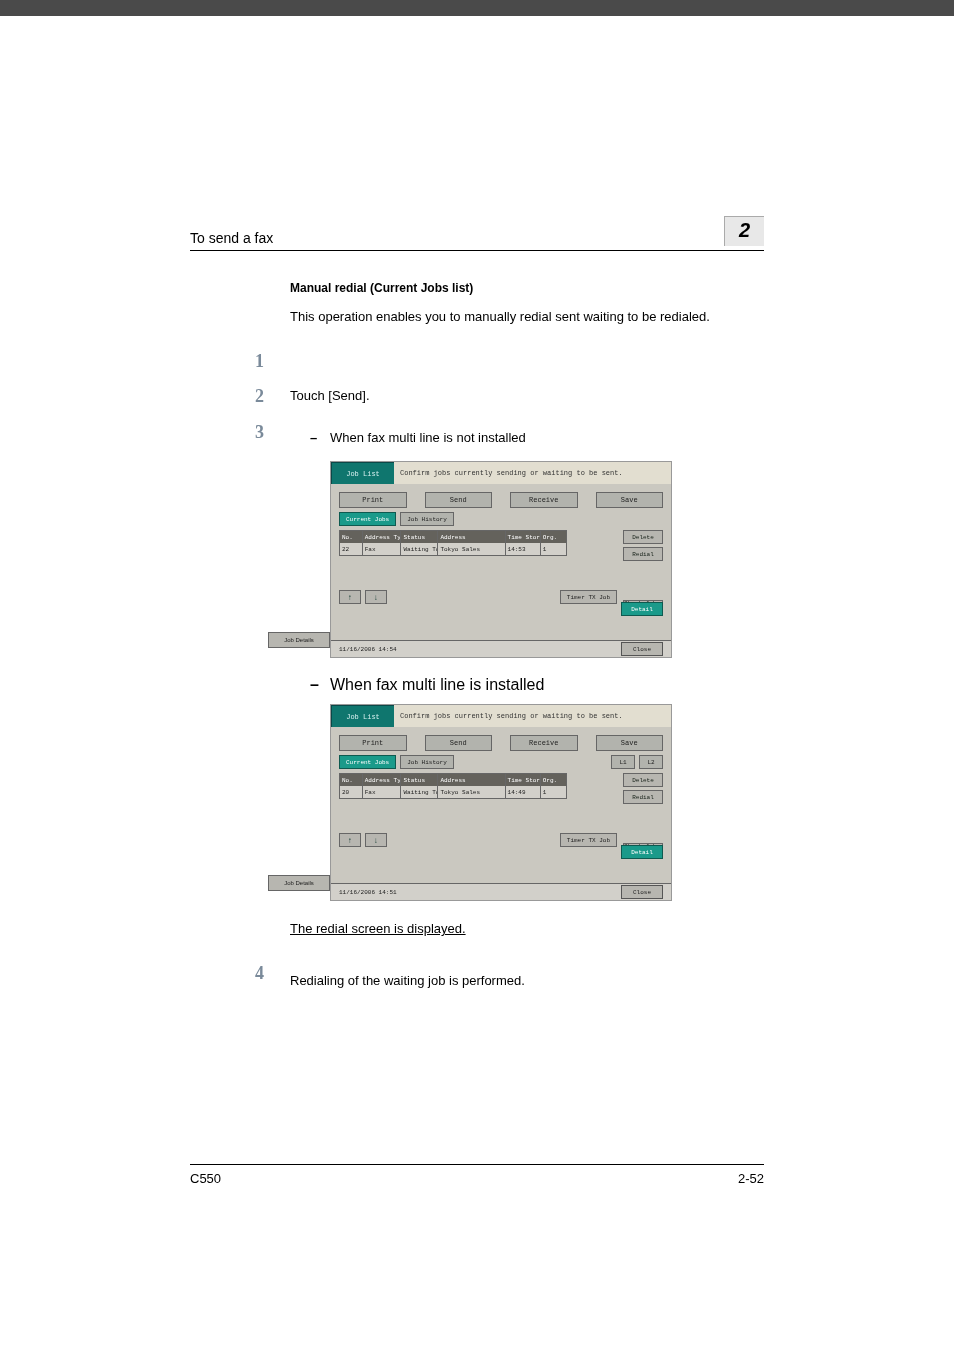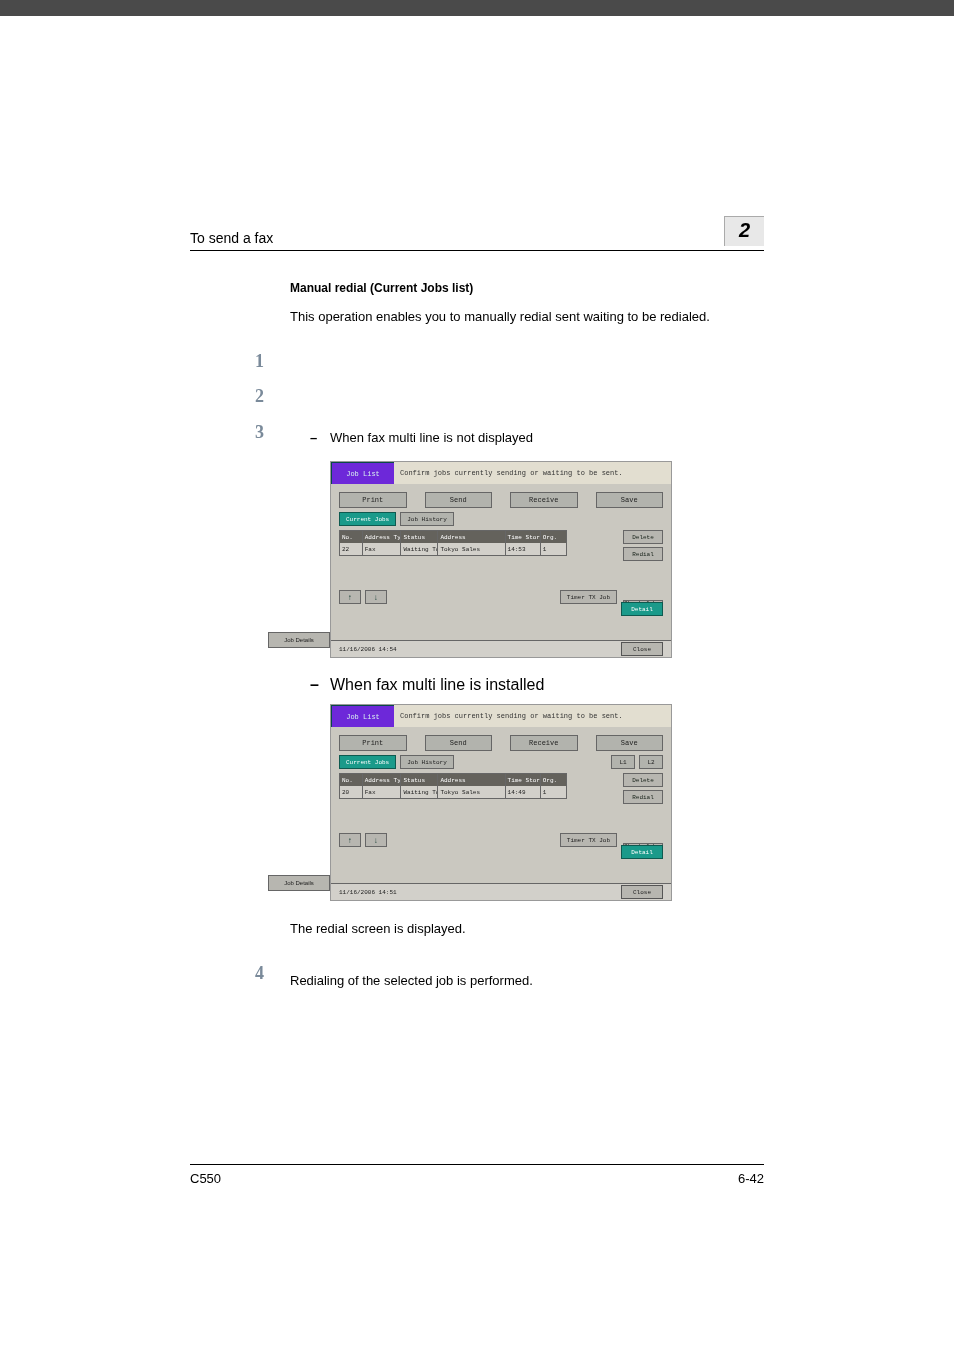--- a/index.html
+++ b/index.html
@@ -105,21 +105,21 @@
     font-size: 8px;
     color: #fff;
   }
   .shot-top {
     display: flex;
     align-items: stretch;
     height: 22px;
   }
   .tab-joblist {
     width: 62px;
-    background: #6d28d9;
+    background: #0f766e;
     border: 1px solid #0a4848;
     border-right: none;
     border-bottom: none;
     display: flex;
     align-items: center;
     justify-content: center;
     color: #d8f0f0;
     font-size: 7px;
   }
   .caption-bar {
@@ -364,27 +364,28 @@
 
   <div class="section-title">Manual redial (Current Jobs list)</div>
   <div class="body-text">This operation enables you to manually redial sent waiting to be redialed.</div>
 
   <ol class="ol">
     <li class="ol-item">
       <div class="ol-num">1</div>
     </li>
     <li class="ol-item">
       <div class="ol-num">2</div>
+      <div class="ol-body">Touch [Send].</div>
     </li>
     <li class="ol-item">
       <div class="ol-num">3</div>
       <div class="ol-body">
         <div class="sub-bullet">
           <div class="dash">–</div>
-          <div class="bt">When fax multi line is not displayed</div>
+          <div class="bt">When fax multi line is not installed</div>
         </div>
       </div>
     </li>
   </ol>
 
   <div class="shot-wrap">
     <div class="shot-left-label">Job Details</div>
     <div class="shot">
       <div class="shot-top">
         <div class="tab-joblist">Job List</div>
@@ -502,29 +503,29 @@
           </div>
         </div>
       </div>
       <div class="footer-bar">
         <span>11/16/2006   14:51</span>
         <div class="closebtn">Close</div>
       </div>
     </div>
   </div>
 
-  <div class="body-text" style="margin-top:6px;">The redial screen is displayed.</div>
+  <div class="body-text" style="margin-top:6px;text-decoration:underline;">The redial screen is displayed.</div>
 
   <ol class="ol">
     <li class="ol-item">
       <div class="ol-num">4</div>
       <div class="ol-body">
-        <div style="margin-top:8px;">Redialing of the selected job is performed.</div>
+        <div style="margin-top:8px;">Redialing of the waiting job is performed.</div>
       </div>
     </li>
   </ol>
 
   <div class="footer">
     <span>C550</span>
-    <span>6-42</span>
+    <span>2-52</span>
   </div>
 
 </div>
 
 </body></html>

